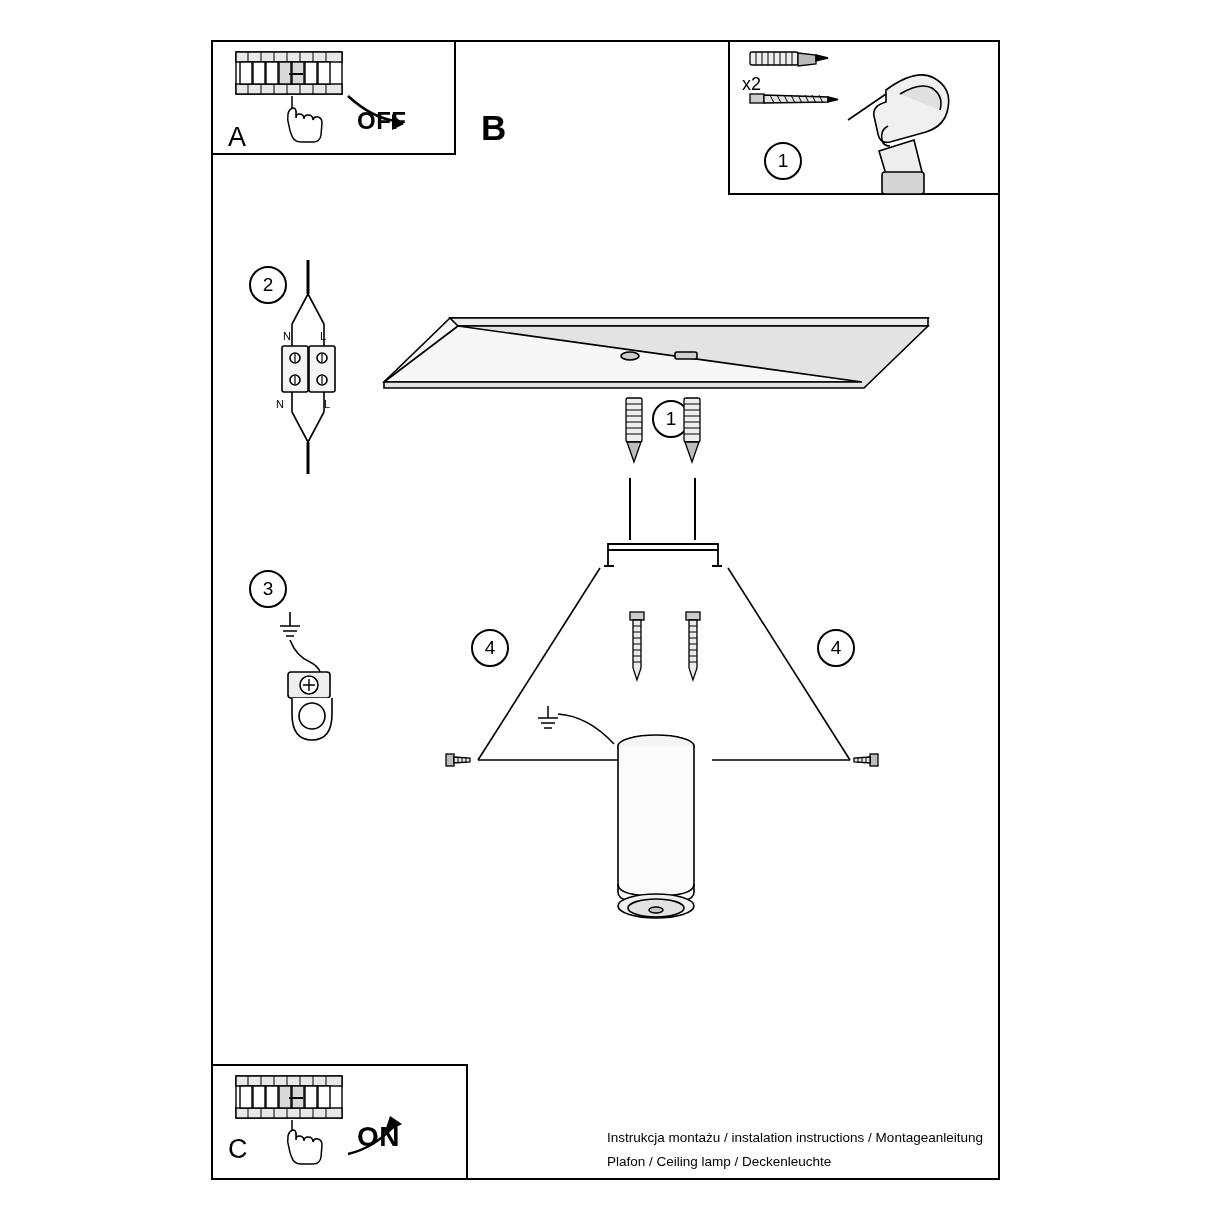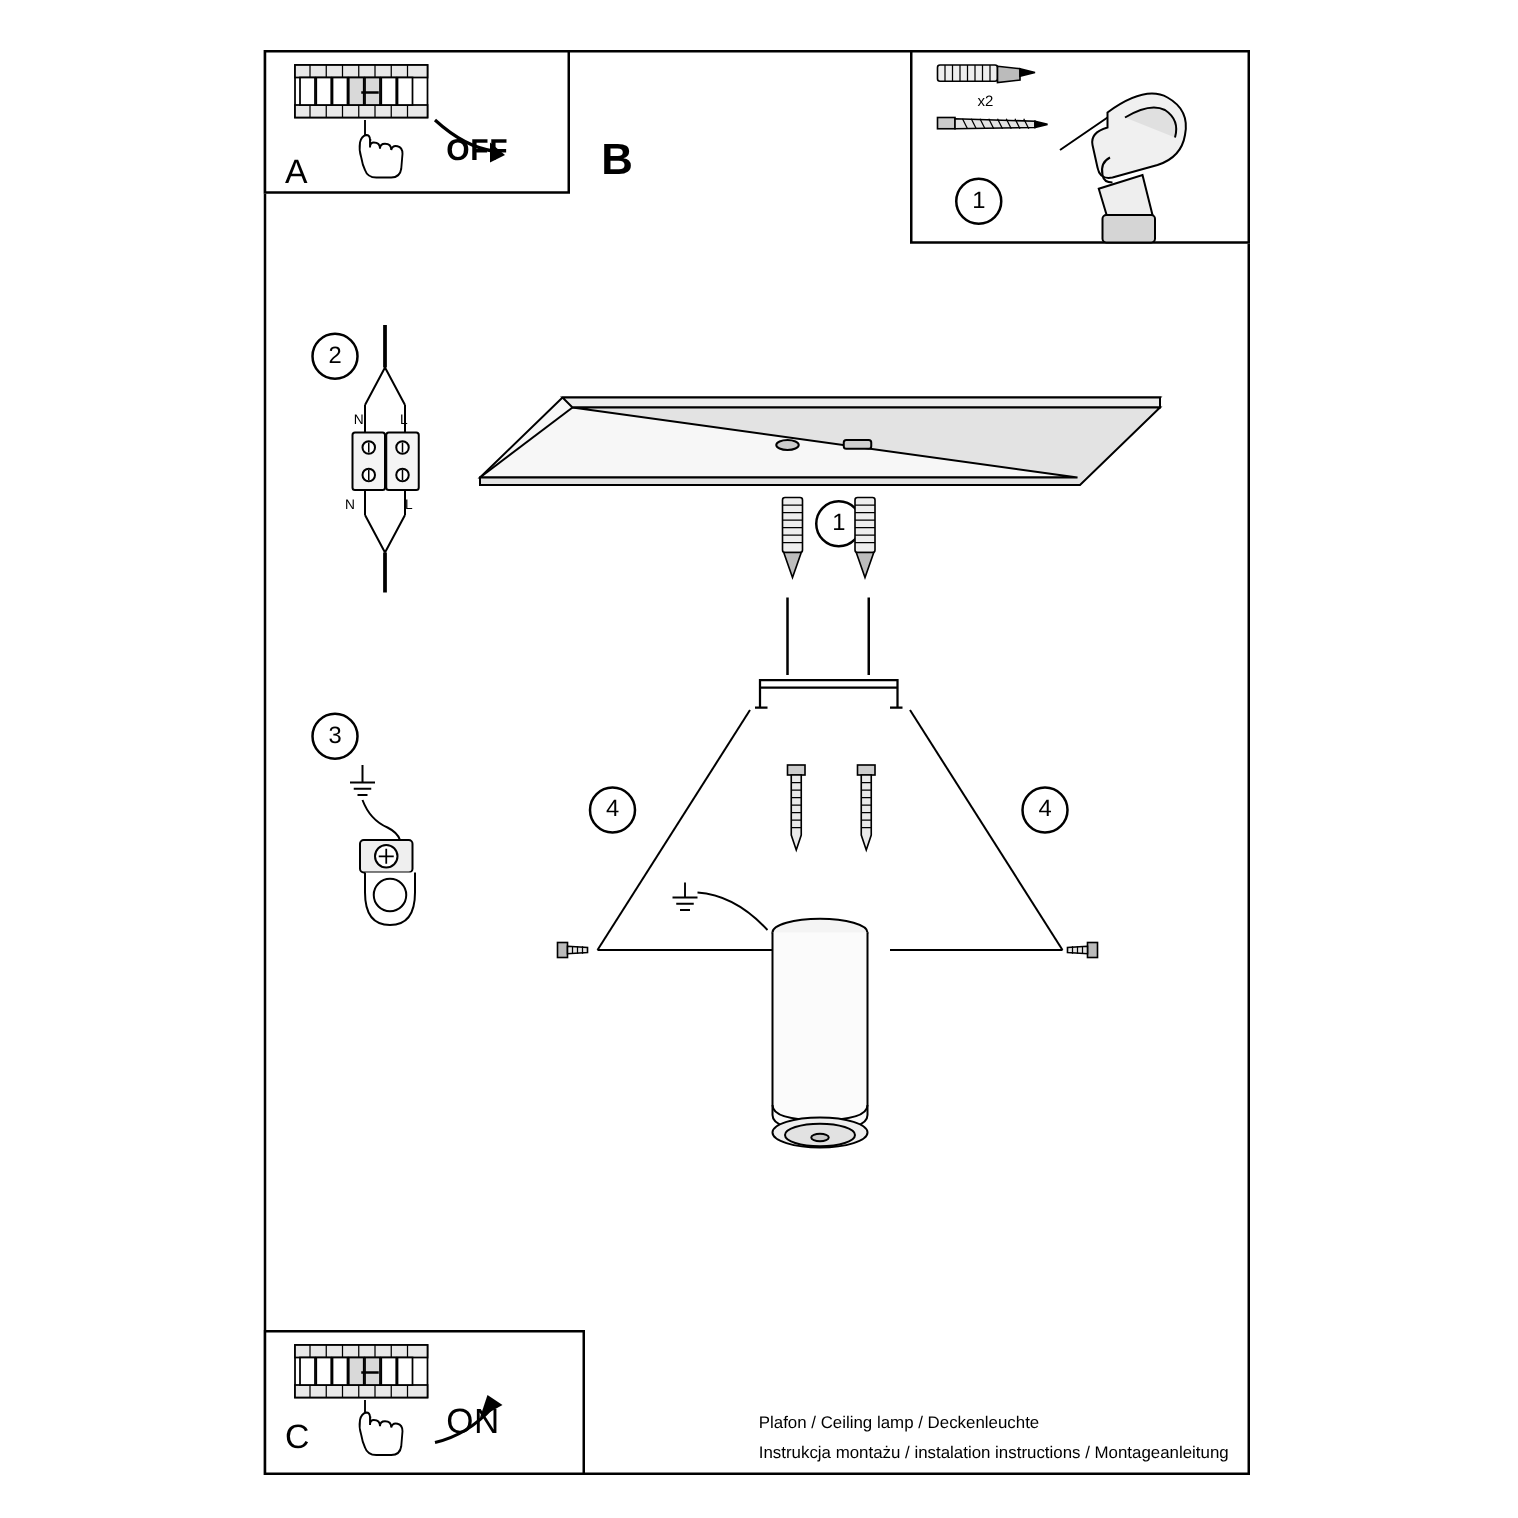--- a/index.html
+++ b/index.html
@@ -18,26 +18,26 @@
   
   #panelA{left:211px;top:40px;width:245px;height:115px;}
   #labelA{left:228px;top:122px;font-size:27px;}
   #labelOFF{left:357px;top:107px;font-size:24px;font-weight:bold;letter-spacing:.5px;}
 
   
   #labelB{left:481px;top:108px;font-size:35px;font-weight:bold;}
 
   
   #panel1{left:728px;top:40px;width:272px;height:155px;}
-  #x2{left:782px;top:74px;font-size:12px;}
+  #x2{left:742px;top:74px;font-size:18px;}
 
   
   #panelC{left:211px;top:1064px;width:257px;height:116px;}
   #labelC{left:228px;top:1134px;font-size:27px;}
-  #labelON{left:357px;top:1121px;font-size:28px;font-weight:normal;letter-spacing:.5px;}
+  #labelON{left:357px;top:1121px;font-size:28px;font-weight:bold;letter-spacing:.5px;}
 
   
   #caption{left:607px;top:1126px;width:390px;font-size:13.5px;line-height:1.75;}
 
   
   #n2{left:249px;top:266px;}
   #n3{left:249px;top:570px;}
   #n1c{left:652px;top:400px;}
   #n4l{left:471px;top:629px;}
   #n4r{left:817px;top:629px;}
@@ -283,17 +283,17 @@
       <path d="M61 58 q-4 1 -5 6 q-1 6 1 12 q1 6 3 10 q2 6 9 6 l12 0 q7 0 8 -7 l1 -12 q0 -5 -4 -6 q-4 -1 -5 3
                q0 -5 -5 -5 q-4 0 -4 4 q0 -5 -5 -5 q-3 0 -3 4 l0 -6 q0 -4 -3 -4 z"></path>
     </g>
     <g fill="none" stroke="#000" stroke-width="2.5">
       <path d="M116 82 q26 -6 46 -28"></path>
     </g>
     <polygon points="158,44 170,52 152,62" fill="#000"></polygon>
   </svg>
 
   <div class="lbl" id="caption">
+    <div>Instrukcja montażu / instalation instructions / Montageanleitung</div>
     <div>Plafon / Ceiling lamp / Deckenleuchte</div>
-    <div>Instrukcja montażu / instalation instructions / Montageanleitung</div>
   </div>
 
 </div>
 
 </body></html>

